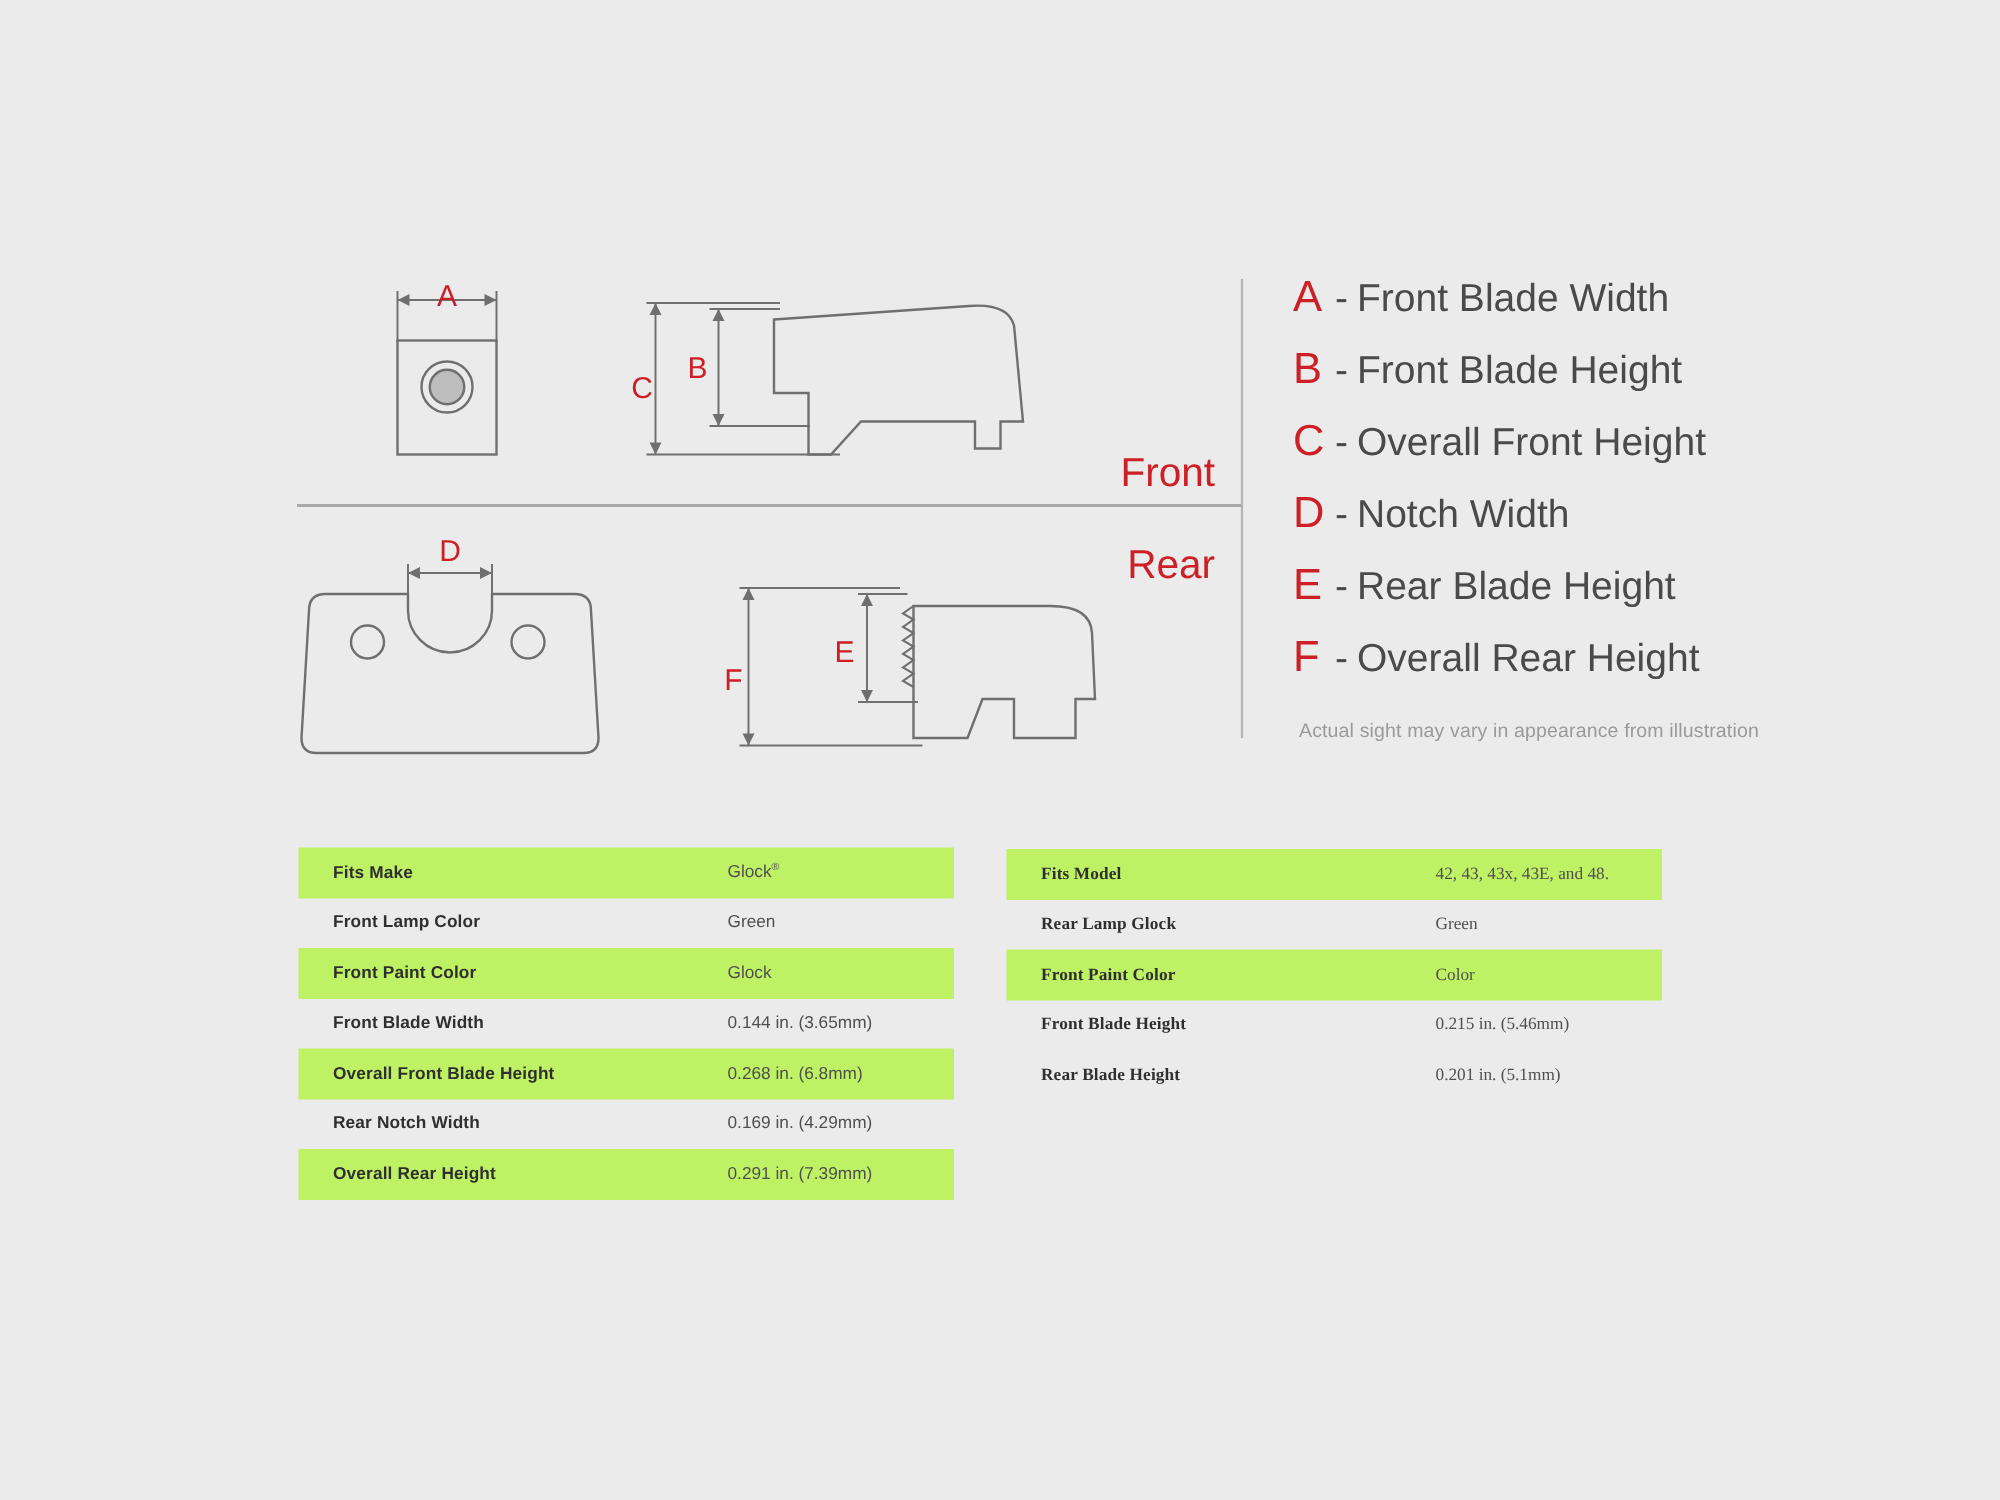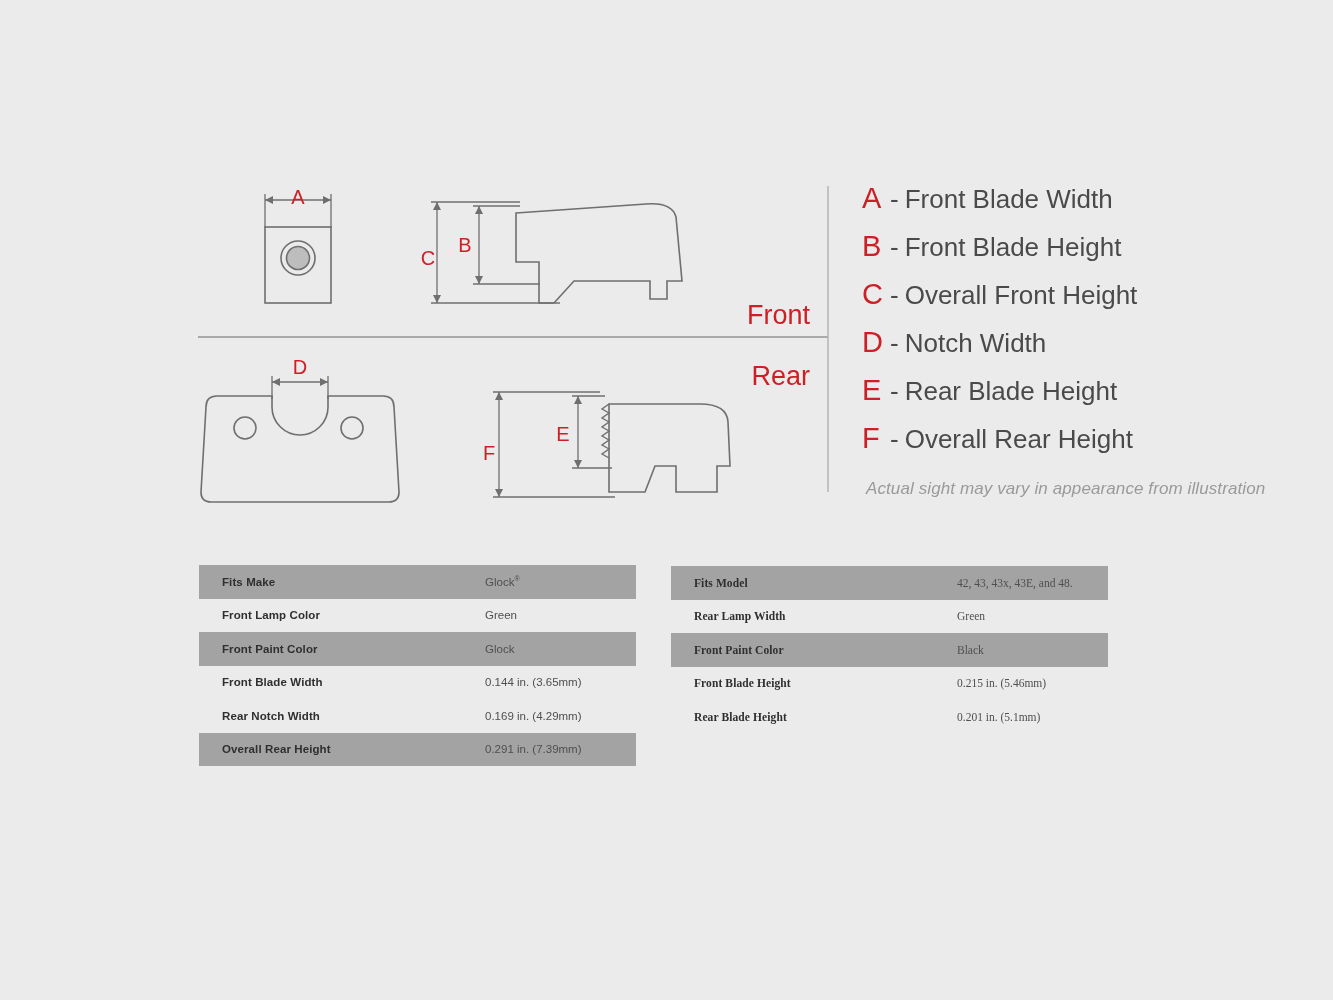--- a/index.html
+++ b/index.html
@@ -55,38 +55,37 @@
     margin: 0 6px 0 2px;
   }
   .legend-text {
     color: #4a4a4a;
     font-size: 26px;
   }
   #legend-footnote {
     position: absolute;
     left: 866px;
     top: 479px;
-    font-size: 17px;
-    font-style: italic;
+    font-size: 13px;
     color: #9a9a9a;
     letter-spacing: 0.1px;
   }
 
   
   .spec-table {
     position: absolute;
     width: 437px;
     border-collapse: collapse;
     font-size: 11.5px;
   }
   #spec-table-left { left: 199px; top: 565px; }
   #spec-table-right { left: 671px; top: 566px; font-family: Liberation Serif, serif; }
 
   .spec-table tr { height: 33.5px; }
-  .spec-table tr.shaded { background: #a3a3a3; }
+  .spec-table tr.shaded { background: #bef264; }
   .spec-table td {
     padding: 0 0 0 23px;
     vertical-align: middle;
     border: none;
   }
   .spec-label {
     width: 232px;
     font-weight: bold;
     color: #2f2f2f;
     letter-spacing: 0.1px;
@@ -241,44 +240,48 @@
       <td class="spec-value">Green</td>
     </tr>
     <tr class="shaded">
       <td class="spec-label">Front Paint Color</td>
       <td class="spec-value">Glock</td>
     </tr>
     <tr>
       <td class="spec-label">Front Blade Width</td>
       <td class="spec-value">0.144 in. (3.65mm)</td>
     </tr>
+    <tr class="shaded">
+      <td class="spec-label">Overall Front Blade Height</td>
+      <td class="spec-value">0.268 in. (6.8mm)</td>
+    </tr>
     <tr>
       <td class="spec-label">Rear Notch Width</td>
       <td class="spec-value">0.169 in. (4.29mm)</td>
     </tr>
     <tr class="shaded">
       <td class="spec-label">Overall Rear Height</td>
       <td class="spec-value">0.291 in. (7.39mm)</td>
     </tr>
   </tbody>
 </table>
 
 <table class="spec-table" id="spec-table-right">
   <tbody>
     <tr class="shaded">
       <td class="spec-label">Fits Model</td>
       <td class="spec-value">42, 43, 43x, 43E, and 48.</td>
     </tr>
     <tr>
-      <td class="spec-label">Rear Lamp Width</td>
+      <td class="spec-label">Rear Lamp Glock</td>
       <td class="spec-value">Green</td>
     </tr>
     <tr class="shaded">
       <td class="spec-label">Front Paint Color</td>
-      <td class="spec-value">Black</td>
+      <td class="spec-value">Color</td>
     </tr>
     <tr>
       <td class="spec-label">Front Blade Height</td>
       <td class="spec-value">0.215 in. (5.46mm)</td>
     </tr>
     <tr>
       <td class="spec-label">Rear Blade Height</td>
       <td class="spec-value">0.201 in. (5.1mm)</td>
     </tr>
   </tbody>

